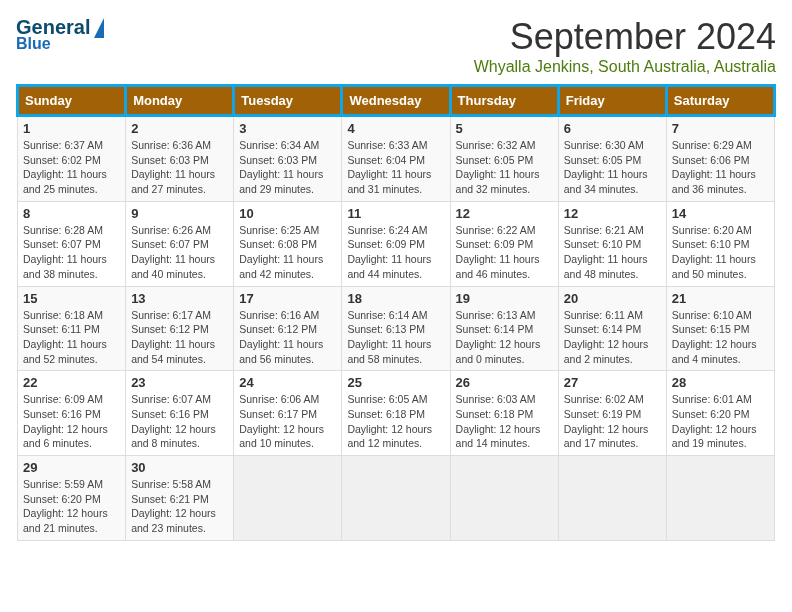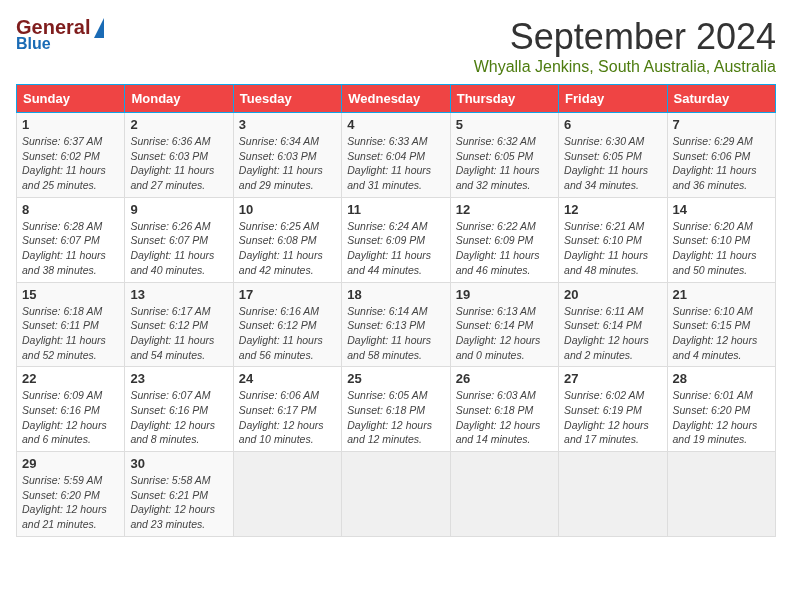--- a/index.html
+++ b/index.html
@@ -32,27 +32,27 @@
     .location-title {
       font-size: 16px;
       color: #4d7c0f;
     }
     .calendar-table {
       width: 100%;
       border-collapse: collapse;
       font-size: 11px;
     }
     .calendar-table thead th {
-      background-color: #ef4444;
+      background-color: #a16207;
       color: #fff;
       text-align: left;
       padding: 6px 6px;
       font-size: 13px;
       font-weight: bold;
-      border: 1px solid #0ea5e9;
+      border: 3px solid #0ea5e9;
     }
     .calendar-table tbody td {
       vertical-align: top;
       padding: 4px 5px;
       border: 1px solid #ddd;
       width: 14.28%;
       min-height: 80px;
       background: #fff;
     }
     .calendar-table tbody tr:nth-child(odd) td {
@@ -65,33 +65,32 @@
       font-size: 13px;
       font-weight: bold;
       color: #333;
       display: block;
       margin-bottom: 2px;
     }
     .day-detail {
       color: #444;
       font-size: 10.5px;
       line-height: 1.4;
-      font-style: italic;
     }
     .empty-cell {
       background: #f0f0f0 !important;
     }
   </style>
 </head>
 <body>
 
 <div class="header-area">
   <div class="logo">
     <div style="display:flex;align-items:center;gap:2px;">
-      <span style="font-size:20px;font-weight:bold;color:#7f1d1d;text-align:center;">General</span>
+      <span style="font-size:20px;font-weight:bold;color:#0c4a6e;text-align:center;">General</span>
       <span style="display:inline-block;width:0;height:0;border-left:10px solid transparent;border-right:0px solid transparent;border-bottom:20px solid #1a6bb5;margin-left:2px;margin-bottom:0px;"></span>
     </div>
     <span style="font-size:16px;font-weight:bold;color:#1a6bb5;margin-top:-4px;">Blue</span>
   </div>
   <div class="title-area">
     <div class="month-title">September 2024</div>
     <div class="location-title">Whyalla Jenkins, South Australia, Australia</div>
   </div>
 </div>
 

